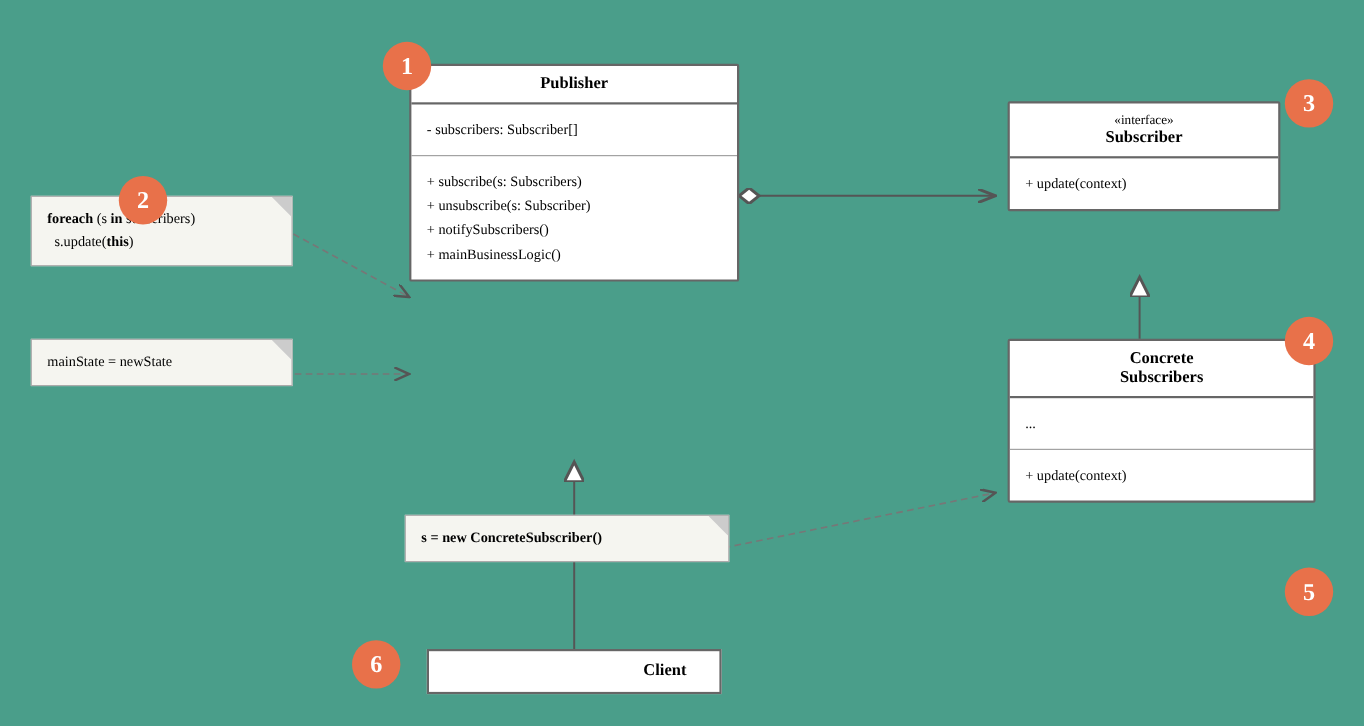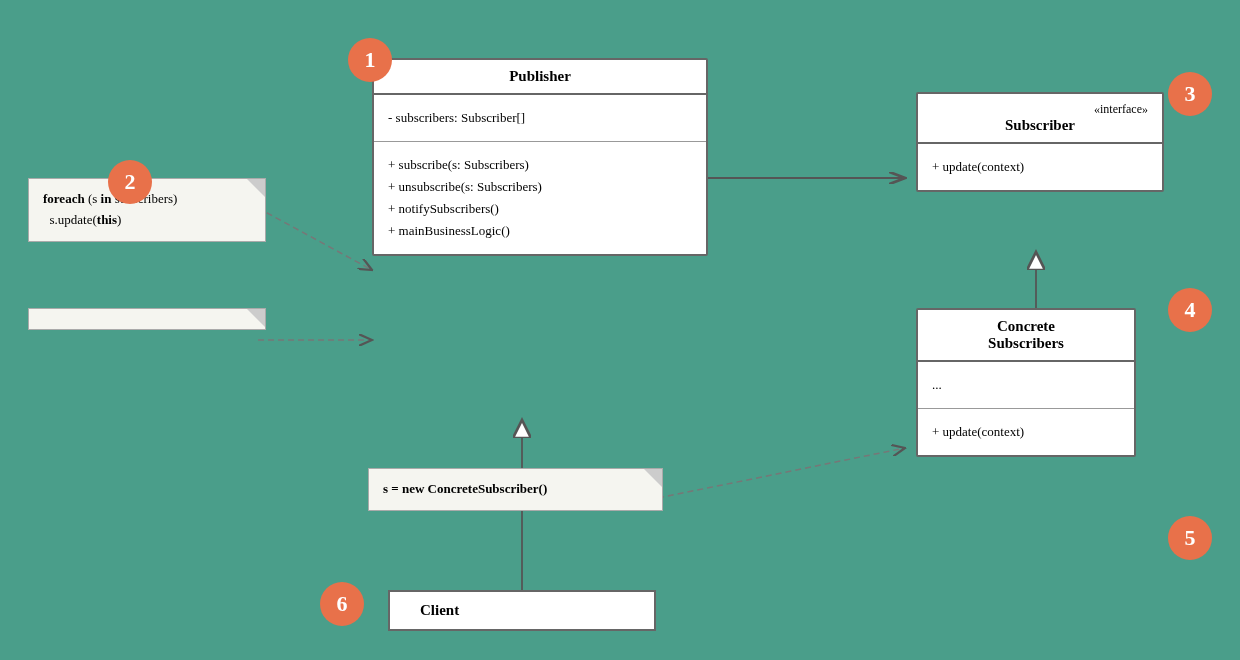--- a/index.html
+++ b/index.html
@@ -49,21 +49,21 @@
       font-size: 13px;
       line-height: 1.7;
     }
     .uml-box .box-section:last-child {
       border-bottom: none;
     }
     .uml-box .stereotype {
       font-weight: normal;
       font-size: 12px;
       display: block;
-      text-align: right;
+      text-align: center;
     }
 
     
     .note-box {
       position: absolute;
       background: #f5f5f0;
       border: 1.5px solid #aaa;
       padding: 10px 14px;
       font-size: 13px;
       line-height: 1.6;
@@ -90,21 +90,21 @@
     }
 
     
     .client-box {
       position: absolute;
       background: white;
       border: 2px solid #666;
       padding: 10px 30px;
       font-size: 15px;
       font-weight: bold;
-      text-align: left;
+      text-align: right;
     }
   </style>
 </head>
 <body>
 
 <svg class="arrows-svg" xmlns="http://www.w3.org/2000/svg">
   <defs>
 
     <marker id="arrow-open" markerWidth="10" markerHeight="7" refX="9" refY="3.5" orient="auto">
       <polyline points="0 0, 9 3.5, 0 7" fill="none" stroke="#555" stroke-width="1.5"></polyline>
@@ -153,44 +153,44 @@
 </div>
 
 <div class="badge" style="left:1168px; top:516px;">
   <span>5</span>
 </div>
 
 <div class="badge" style="left:320px; top:582px;">
   <span>6</span>
 </div>
 
-<div class="uml-box" style="left:372px; top:58px; width:336px;">
+<div class="uml-box" style="left:372px; top:58px; width:300px;">
   <div class="box-header">Publisher</div>
   <div class="box-section">
     <div>- subscribers: Subscriber[]</div>
   </div>
   <div class="box-section">
     <div>+ subscribe(s: Subscribers)</div>
-    <div>+ unsubscribe(s: Subscribers)</div>
+    <div>+ unsubscribe(s: Subscriber)</div>
     <div>+ notifySubscribers()</div>
     <div>+ mainBusinessLogic()</div>
   </div>
 </div>
 
 <div class="uml-box" style="left:916px; top:92px; width:248px;">
   <div class="box-header">
     <span class="stereotype">«interface»</span>
     <span style="font-weight:bold;">Subscriber</span>
   </div>
   <div class="box-section">
     <div>+ update(context)</div>
   </div>
 </div>
 
-<div class="uml-box" style="left:916px; top:308px; width:220px;">
+<div class="uml-box" style="left:916px; top:308px; width:280px;">
   <div class="box-header">
     <span style="font-weight:bold;">Concrete<br>Subscribers</span>
   </div>
   <div class="box-section">
     <div>...</div>
   </div>
   <div class="box-section">
     <div>+ update(context)</div>
   </div>
 </div>
@@ -198,17 +198,18 @@
 <div class="client-box" style="left:388px; top:590px; width:268px;">
   <span>Client</span>
 </div>
 
 <div class="note-box" style="left:28px; top:178px; width:238px;">
   <div><strong>foreach</strong> (s <strong>in</strong> subscribers)</div>
   <div>&nbsp;&nbsp;s.update(<strong>this</strong>)</div>
 </div>
 
 <div class="note-box" style="left:28px; top:308px; width:238px;">
+  <div>mainState = newState</div>
 </div>
 
 <div class="note-box" style="left:368px; top:468px; width:295px;font-weight:bold;">
   <div>s = <strong>new</strong> ConcreteSubscriber()</div>
 </div>
 
 </body></html>

